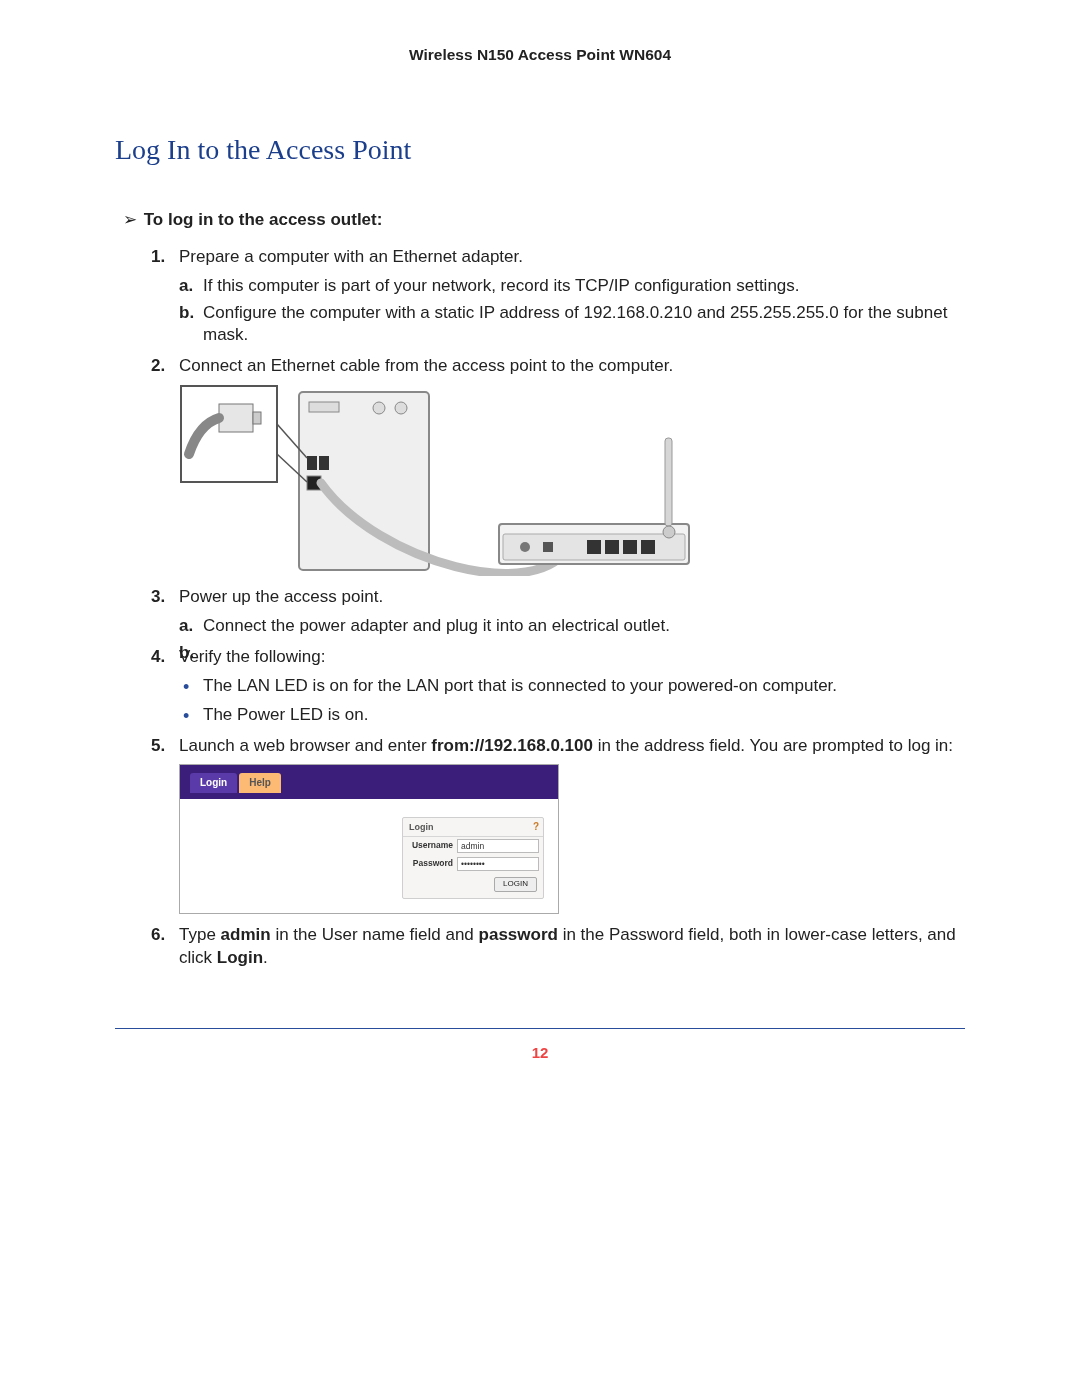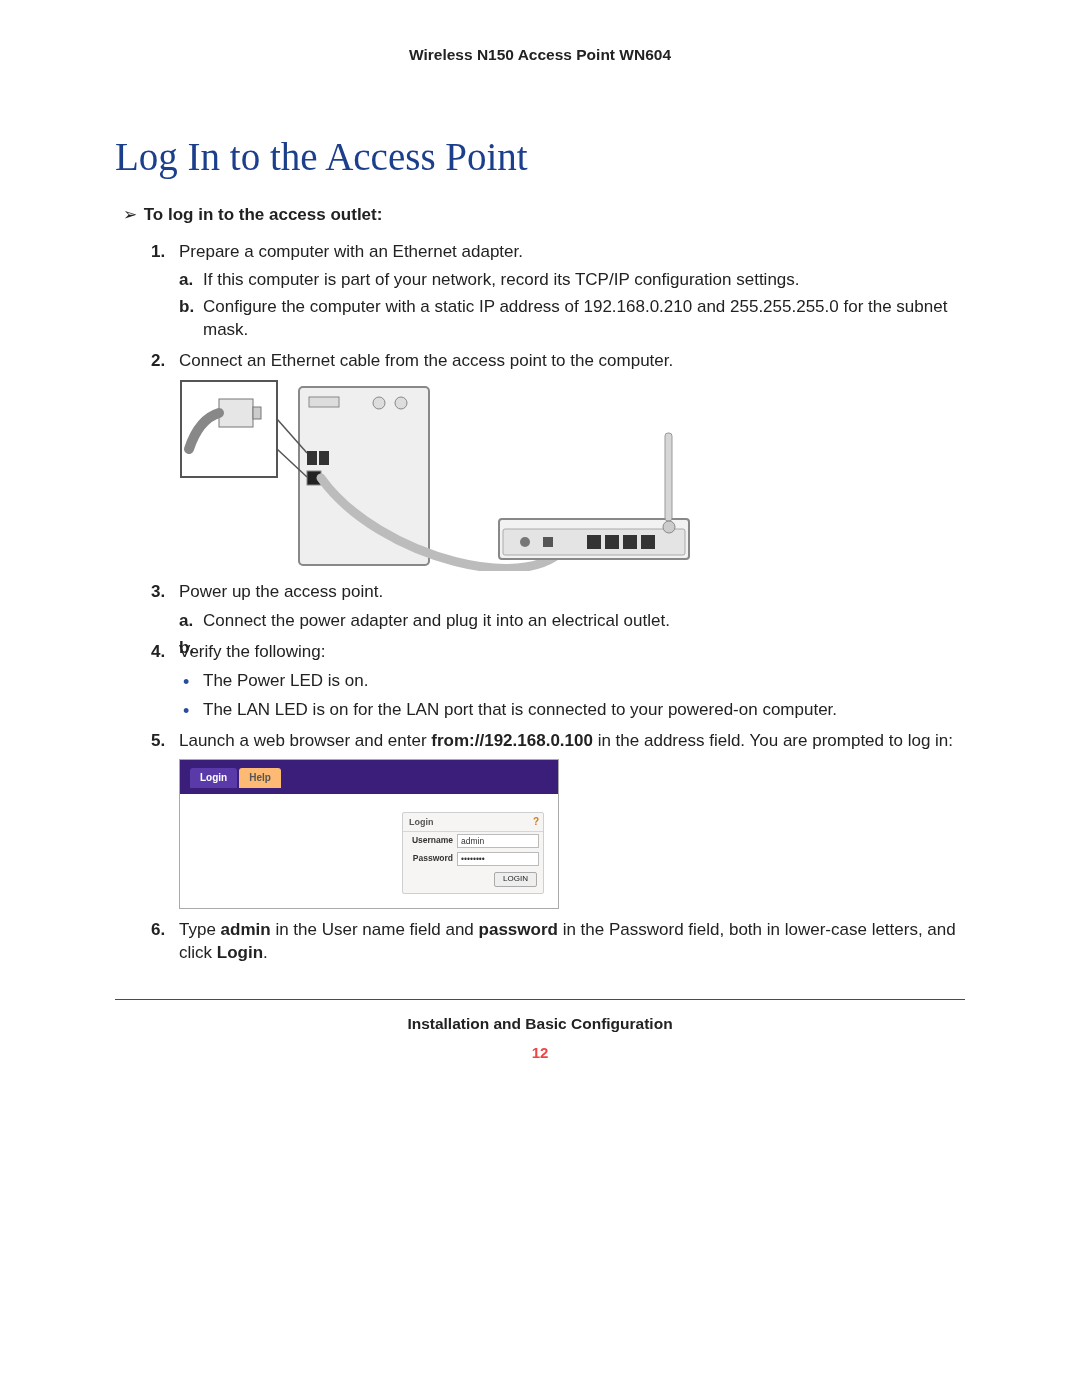--- a/index.html
+++ b/index.html
@@ -20,23 +20,23 @@
   }
   .header {
     text-align: center;
     font-weight: bold;
     font-size: 15.5px;
     margin-bottom: 65px;
   }
   .section-title {
     font-family: "Times New Roman", Times, serif;
     color: #1c3f8c;
-    font-size: 39px;
+    font-size: 28px;
     font-weight: normal;
-    margin-bottom: 20px;
+    margin-bottom: 40px;
   }
   .intro {
     margin-left: 28px;
     margin-bottom: 24px;
   }
   .procedure-head {
     margin-left: 8px;
     margin-bottom: 14px;
   }
   .arrow {
@@ -301,22 +301,22 @@
         <li>
           <span class="let">b.</span>
         </li>
       </ol>
     </li>
 
     <li>
       <span class="num">4.</span>
       <span>Verify the following:</span>
       <ul class="bullets">
+        <li>The LAN LED is on for the LAN port that is connected to your powered-on computer.</li>
         <li>The Power LED is on.</li>
-        <li>The LAN LED is on for the LAN port that is connected to your powered-on computer.</li>
       </ul>
     </li>
 
     <li>
       <span class="num">5.</span>
       <span>Launch a web browser and enter </span><span class="bold">from://192.168.0.100</span><span> in the address field. You are prompted to log in:</span>
 
       <div class="login-shot">
         <div class="login-tabs">
           <div class="login-tab active">Login</div>
@@ -344,17 +344,16 @@
     </li>
 
     <li>
       <span class="num">6.</span>
       <span>Type </span><span class="bold">admin</span><span> in the User name field and </span><span class="bold">password</span><span> in the Password field, both in lower-case letters, and click </span><span class="bold">Login</span><span>.</span>
     </li>
   </ol>
 
   <div class="footer">
     <div class="footer-line"></div>
-    <div class="footer-title">Installation and Basic Configuration</div>
     <div class="footer-page">12</div>
   </div>
 
 </div>
 
 </body></html>

